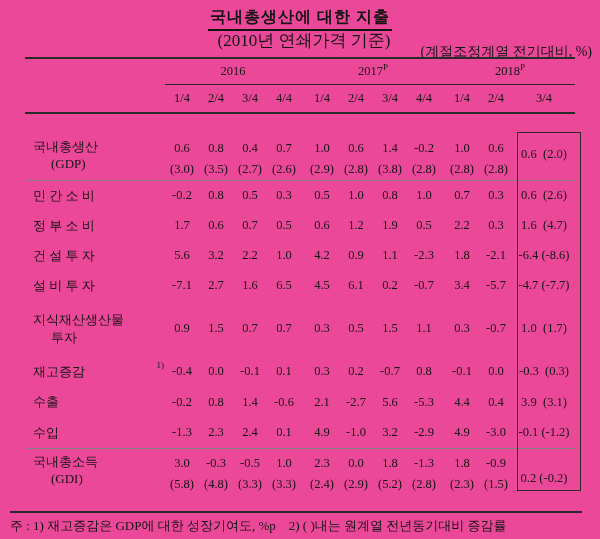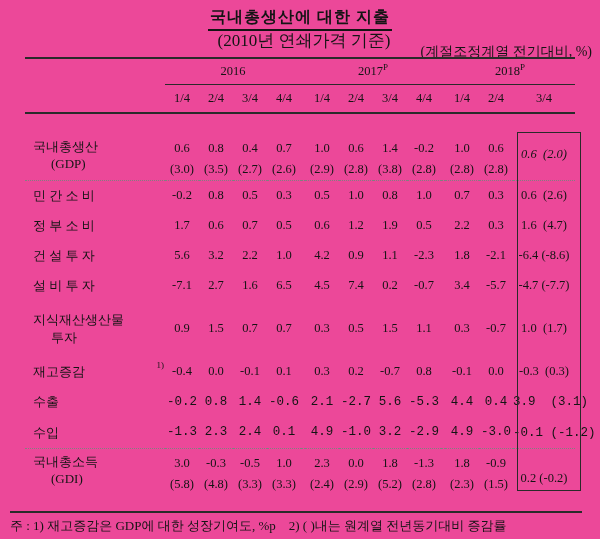--- a/index.html
+++ b/index.html
@@ -52,24 +52,24 @@
   td.lbl { text-align: left; padding-left: 8px; position: relative; font-size: 13px; }
   td.lbl .l2 { padding-left: 18px; }
   .sup-right { position: absolute; right: 1px; top: 3px; font-size: 9px; }
   .v, .p { line-height: 21px; }
   td.boxed { white-space: pre; }
 
   tr.dotted td { border-top: 1px dotted #808080; }
 
   tr.r0 { height: 67px; margin-top: 9px; }
   tr.r0 td { vertical-align: top; padding-top: 24px; }
-  tr.r0 td.boxed { padding-top: 33px; font-style: italic; }
+  tr.r0 td.boxed { padding-top: 33px; }
   tr.r1, tr.r2, tr.r3, tr.r4, tr.r6 { height: 30px; margin-top: 27px; }
   tr.r5 { height: 56px; }
-  tr.r7, tr.r8 { height: 31px; font-family: Liberation Mono, monospace; }
+  tr.r7, tr.r8 { height: 31px; }
   tr.r9 { height: 65px; }
   tr.r9 td { vertical-align: top; padding-top: 4px; }
   tr.r9 td.boxed { padding-top: 22px; }
 
   .box-overlay {
     position: absolute;
     left: 517px;
     top: 132px;
     width: 64px;
     height: 359px;
@@ -327,21 +327,21 @@
             <div class="v">1.6</div>
           </td>
           <td class="val">
             <div class="v">6.5</div>
           </td>
           <td class="gap"></td>
           <td class="val">
             <div class="v">4.5</div>
           </td>
           <td class="val">
-            <div class="v">7.4</div>
+            <div class="v">6.1</div>
           </td>
           <td class="val">
             <div class="v">0.2</div>
           </td>
           <td class="val">
             <div class="v">-0.7</div>
           </td>
           <td class="gap"></td>
           <td class="val">
             <div class="v">3.4</div>

